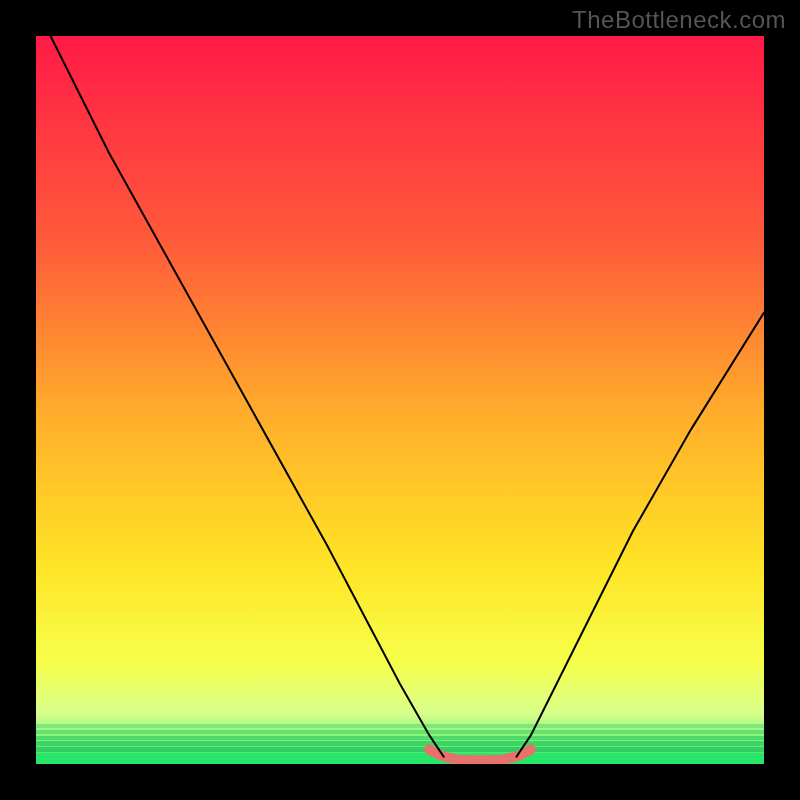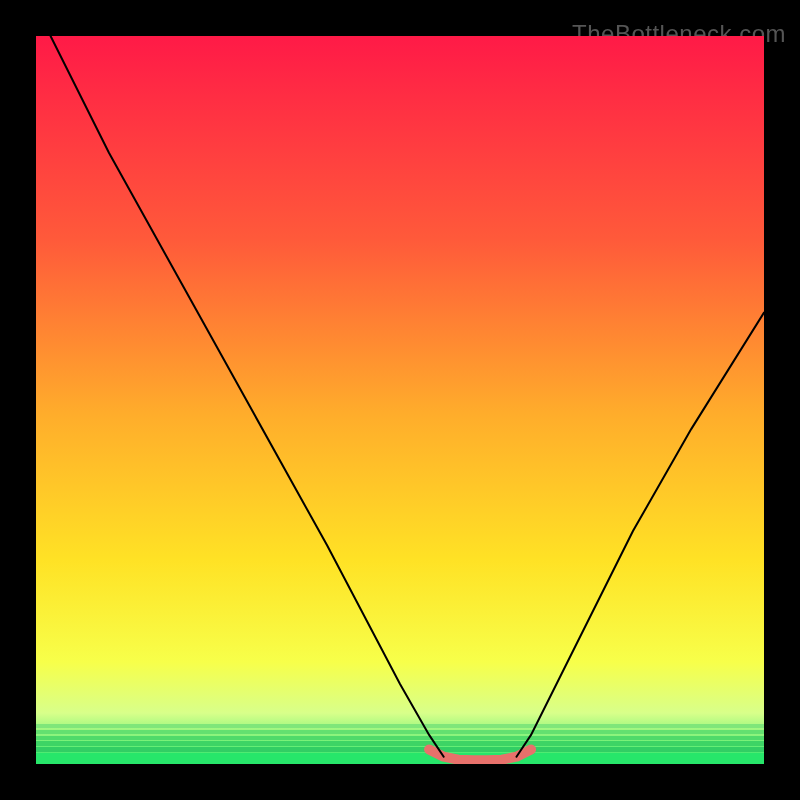--- a/index.html
+++ b/index.html
@@ -35,21 +35,21 @@
     right: 0;
   }
   svg.curve-svg {
     position: absolute;
     inset: 0;
     width: 728px;
     height: 728px;
   }
   .watermark {
     position: absolute;
-    top: 20px;
+    top: 6px;
     right: 14px;
     color: #555;
     font-size: 24px;
     font-weight: 500;
     letter-spacing: 0.5px;
   }
 </style>
 </head>
 <body>
 

